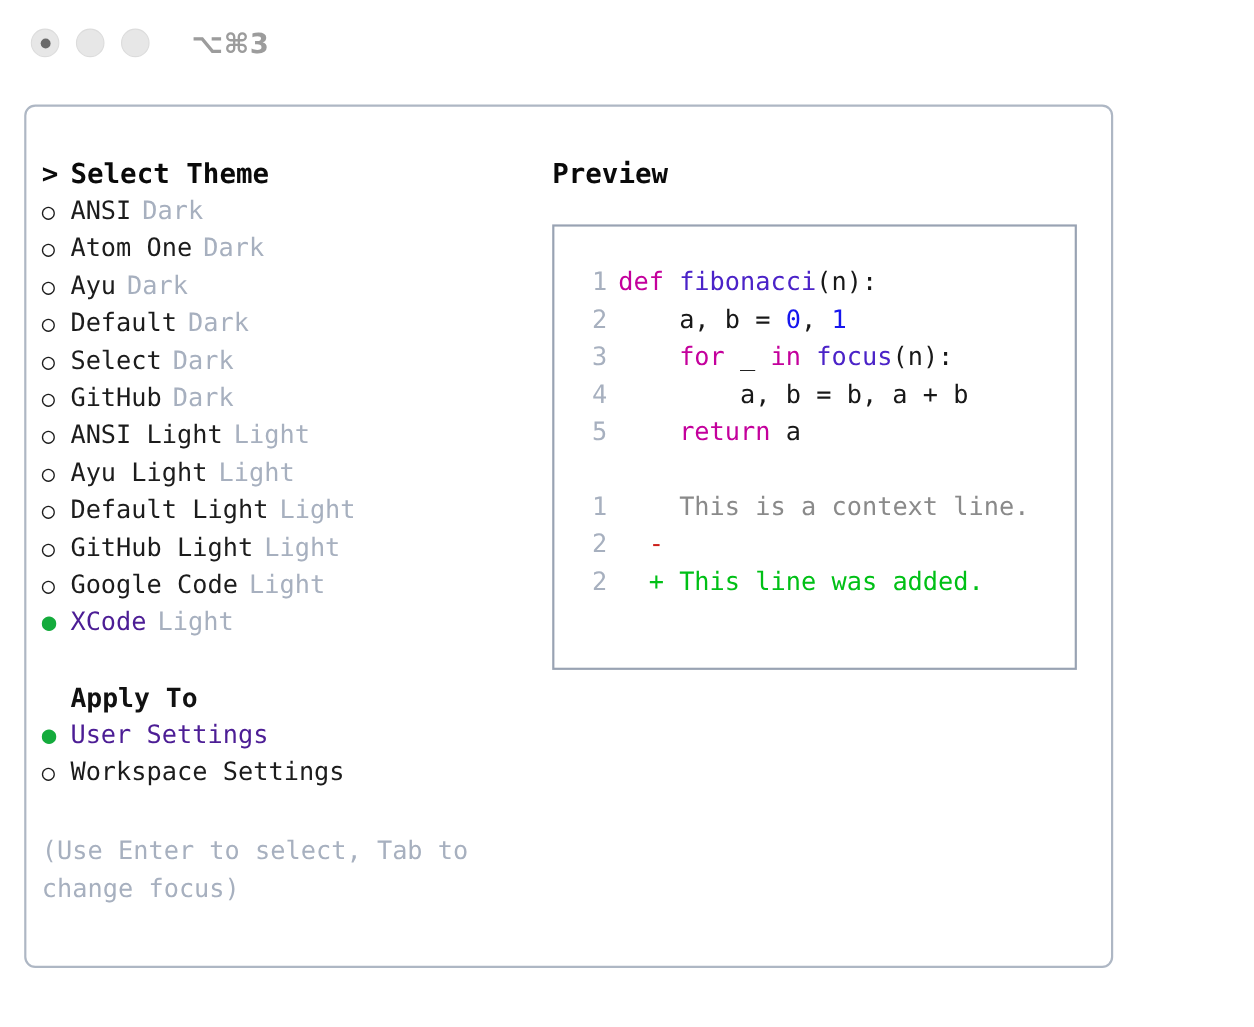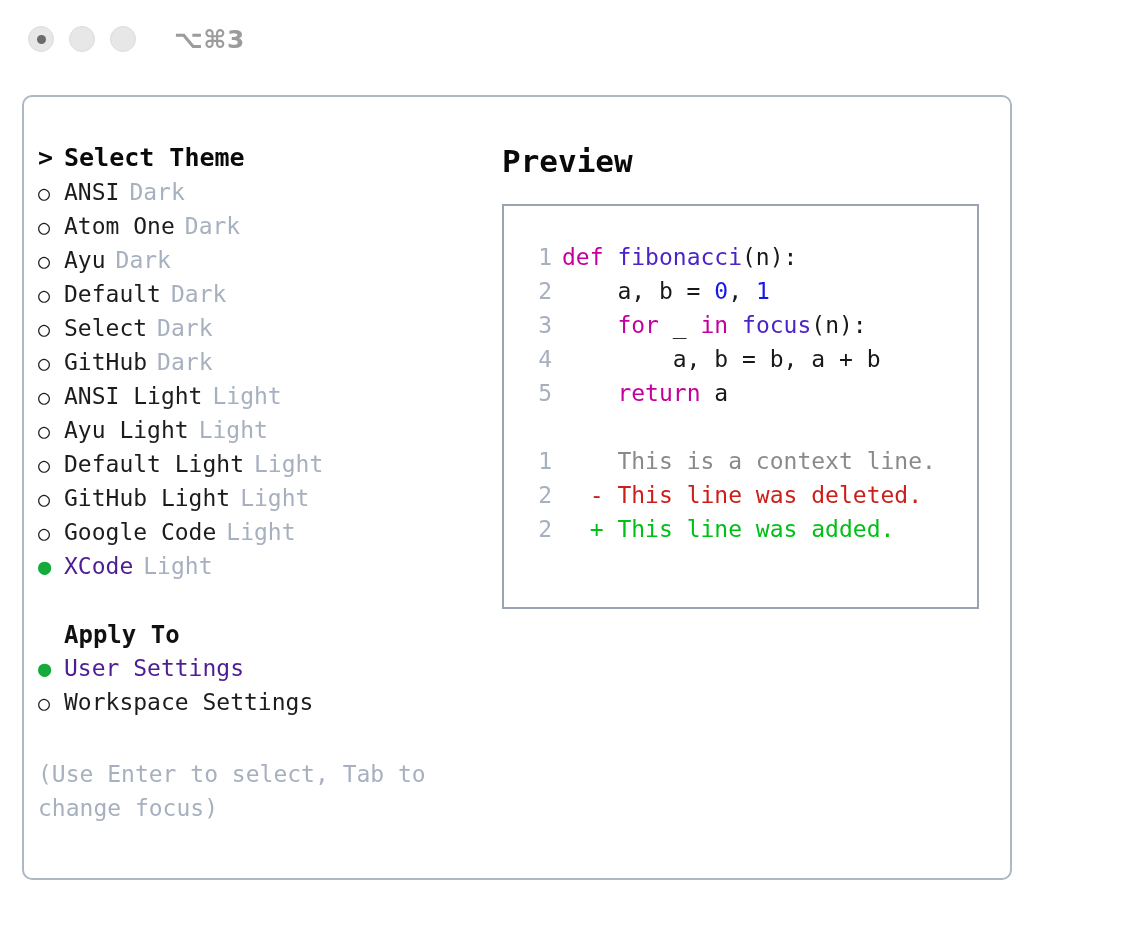--- a/index.html
+++ b/index.html
@@ -148,21 +148,21 @@
   }
 
   
   #right-col {
     position: absolute;
     left: 478px;
     top: 46px;
     width: 490px;
   }
   #preview-title {
-    font-size: 31px;
+    font-size: 25px;
     font-weight: 700;
     color: #0a0a0a;
     height: 36px;
   }
   #preview-box {
     margin-top: 25px;
     width: 477px;
     height: 405px;
     border: 2px solid #99a3b3;
     box-sizing: border-box;
@@ -249,21 +249,21 @@
           <div id="code-block">
               <div class="code-line"><span class="lno">1</span><span class="kw">def </span><span class="fn">fibonacci</span><span class="pln">(n):</span></div>
               <div class="code-line"><span class="lno">2</span><span class="pln">    a, b = </span><span class="num">0</span><span class="pln">, </span><span class="num">1</span></div>
               <div class="code-line"><span class="lno">3</span><span class="pln">    </span><span class="kw">for</span><span class="pln"> _ </span><span class="kw">in</span><span class="pln"> </span><span class="fn">focus</span><span class="pln">(n):</span></div>
               <div class="code-line"><span class="lno">4</span><span class="pln">        a, b = b, a + b</span></div>
               <div class="code-line"><span class="lno">5</span><span class="pln">    </span><span class="kw">return</span><span class="pln"> a</span></div>
             </div>
           <div class="blank-line"></div>
           <div id="diff-block">
               <div class="code-line"><span class="lno">1</span><span class="ctx">   </span><span class="ctx"> This is a context line.</span></div>
-              <div class="code-line"><span class="lno">2</span><span class="del">  -</span><span class="del"> This line was deleted.</span></div>
+              <div class="code-line"><span class="lno">2</span><span class="del">  -</span></div>
               <div class="code-line"><span class="lno">2</span><span class="add">  +</span><span class="add"> This line was added.</span></div>
             </div>
         </div>
       </div>
 
     </div>
   </div>
 </div>
 
 </body></html>

